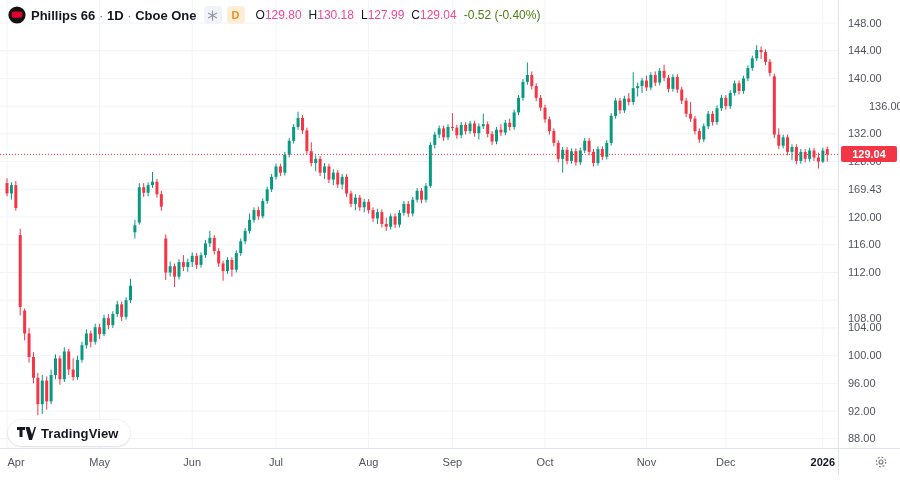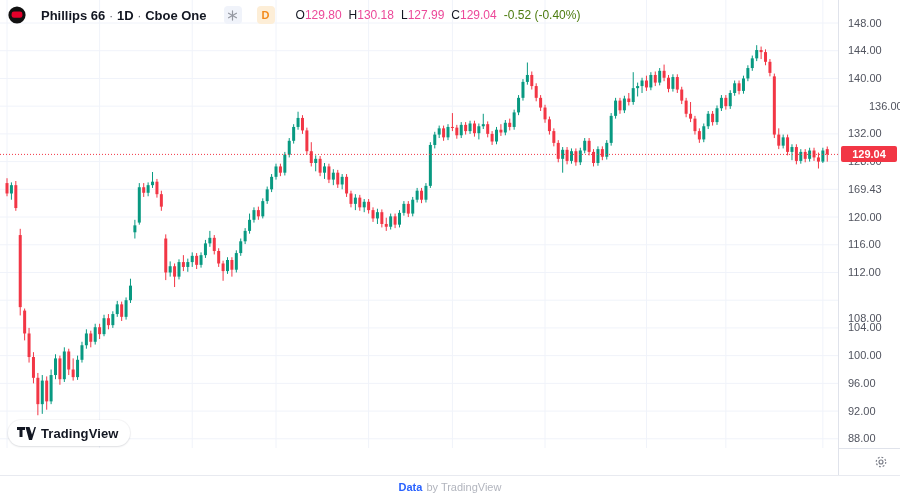--- a/index.html
+++ b/index.html
@@ -21,21 +21,21 @@
   .corner{position:absolute;left:838px;top:448px;width:62px;height:27px;box-sizing:border-box;
       border-top:1px solid #e0e3eb;border-left:1px solid #e0e3eb;background:#fff;
       display:flex;align-items:center;justify-content:flex-end;padding-right:12px;}
   
   .footer{position:absolute;left:0;top:475px;width:900px;height:23px;box-sizing:border-box;
       border-top:1px solid #e8eaf0;background:#fff;display:flex;align-items:center;justify-content:center;
       gap:4px;font-size:11px;}
   .footer .data-link{color:#2962ff;font-weight:700;cursor:pointer;}
   .footer .attr{color:#b2b5be;}
   
-  .legend{position:absolute;left:8px;top:6px;display:flex;align-items:center;gap:15px;z-index:5;}
+  .legend{position:absolute;left:8px;top:6px;display:flex;align-items:center;gap:5px;z-index:5;}
   .sym-logo{width:18px;height:18px;flex:0 0 auto;}
   .sym-title{font-size:13px;color:#131722;font-weight:700;margin-right:2px;white-space:nowrap;}
   .sym-sep{color:#6a6d78;font-weight:400;}
   .badge{height:18px;min-width:18px;border-radius:4px;display:flex;align-items:center;justify-content:center;box-sizing:border-box;}
   .badge.snow{background:#f0f3fa;}
   .badge.intv{background:#fdeed7;color:#f28a1d;font-size:11px;font-weight:700;padding:0 4px;}
   .ohlc{display:flex;align-items:center;gap:7px;font-size:12px;color:#131722;margin-left:6px;white-space:nowrap;}
   .ohlc .pair b{font-weight:400;color:#131722;}
   .ohlc .val{color:#ec4899;}
   .ohlc .chg{color:#4d7c0f;}
@@ -498,38 +498,46 @@
       <div class="ptick" style="top: 238.26px;">116.00</div>
       <div class="ptick" style="top: 265.98px;">112.00</div>
       <div class="ptick" style="top: 291px; margin-top: 21px;">108.00</div>
       <div class="ptick" style="top: 321.42px; text-align: center;">104.00</div>
       <div class="ptick" style="top: 349.14px;">100.00</div>
       <div class="ptick" style="top: 376.86px;">96.00</div>
       <div class="ptick" style="top: 404.58px;">92.00</div>
       <div class="ptick" style="top: 432.3px;">88.00</div>
     </div>
 
+  <div class="time-axis" id="time-axis">
+      <div class="ttick" style="left: 16px;">Apr</div>
+      <div class="ttick" style="left: 99.61px;">May</div>
+      <div class="ttick" style="left: 192.22px;">Jun</div>
+      <div class="ttick" style="left: 276.01px;">Jul</div>
+      <div class="ttick" style="left: 368.62px;">Aug</div>
+      <div class="ttick" style="left: 452.41px;">Sep</div>
+      <div class="ttick" style="left: 545.02px;">Oct</div>
+      <div class="ttick" style="left: 646.45px;">Nov</div>
+      <div class="ttick" style="left: 725.83px;">Dec</div>
+      <div class="ttick em" style="left: 822.85px;">2026</div>
+    </div>
 
   <div class="corner">
     <svg width="14" height="14" viewBox="0 0 24 24">
       <g fill="none" stroke="#787b86" stroke-width="2">
         <circle cx="12" cy="12" r="3.4"></circle>
         <circle cx="12" cy="12" r="8.2" stroke-dasharray="3.2 3.2"></circle>
       </g>
     </svg>
   </div>
 
   <div class="tv-pill">
     <svg width="19" height="13" viewBox="0 0 38 26">
       <g fill="#131722">
         <path d="M0 0h16v6h-5v14h-6V6H0z"></path>
         <path d="M17 0h8l5 15L35 0h3l-8 26h-6z"></path>
       </g>
     </svg>
     <span class="tv-text">TradingView</span>
   </div>
 
-  <div class="footer">
-    <span class="data-link">Data</span>
-    <span class="attr">by TradingView</span>
-  </div>
 
 </div>
 
 </body></html>

